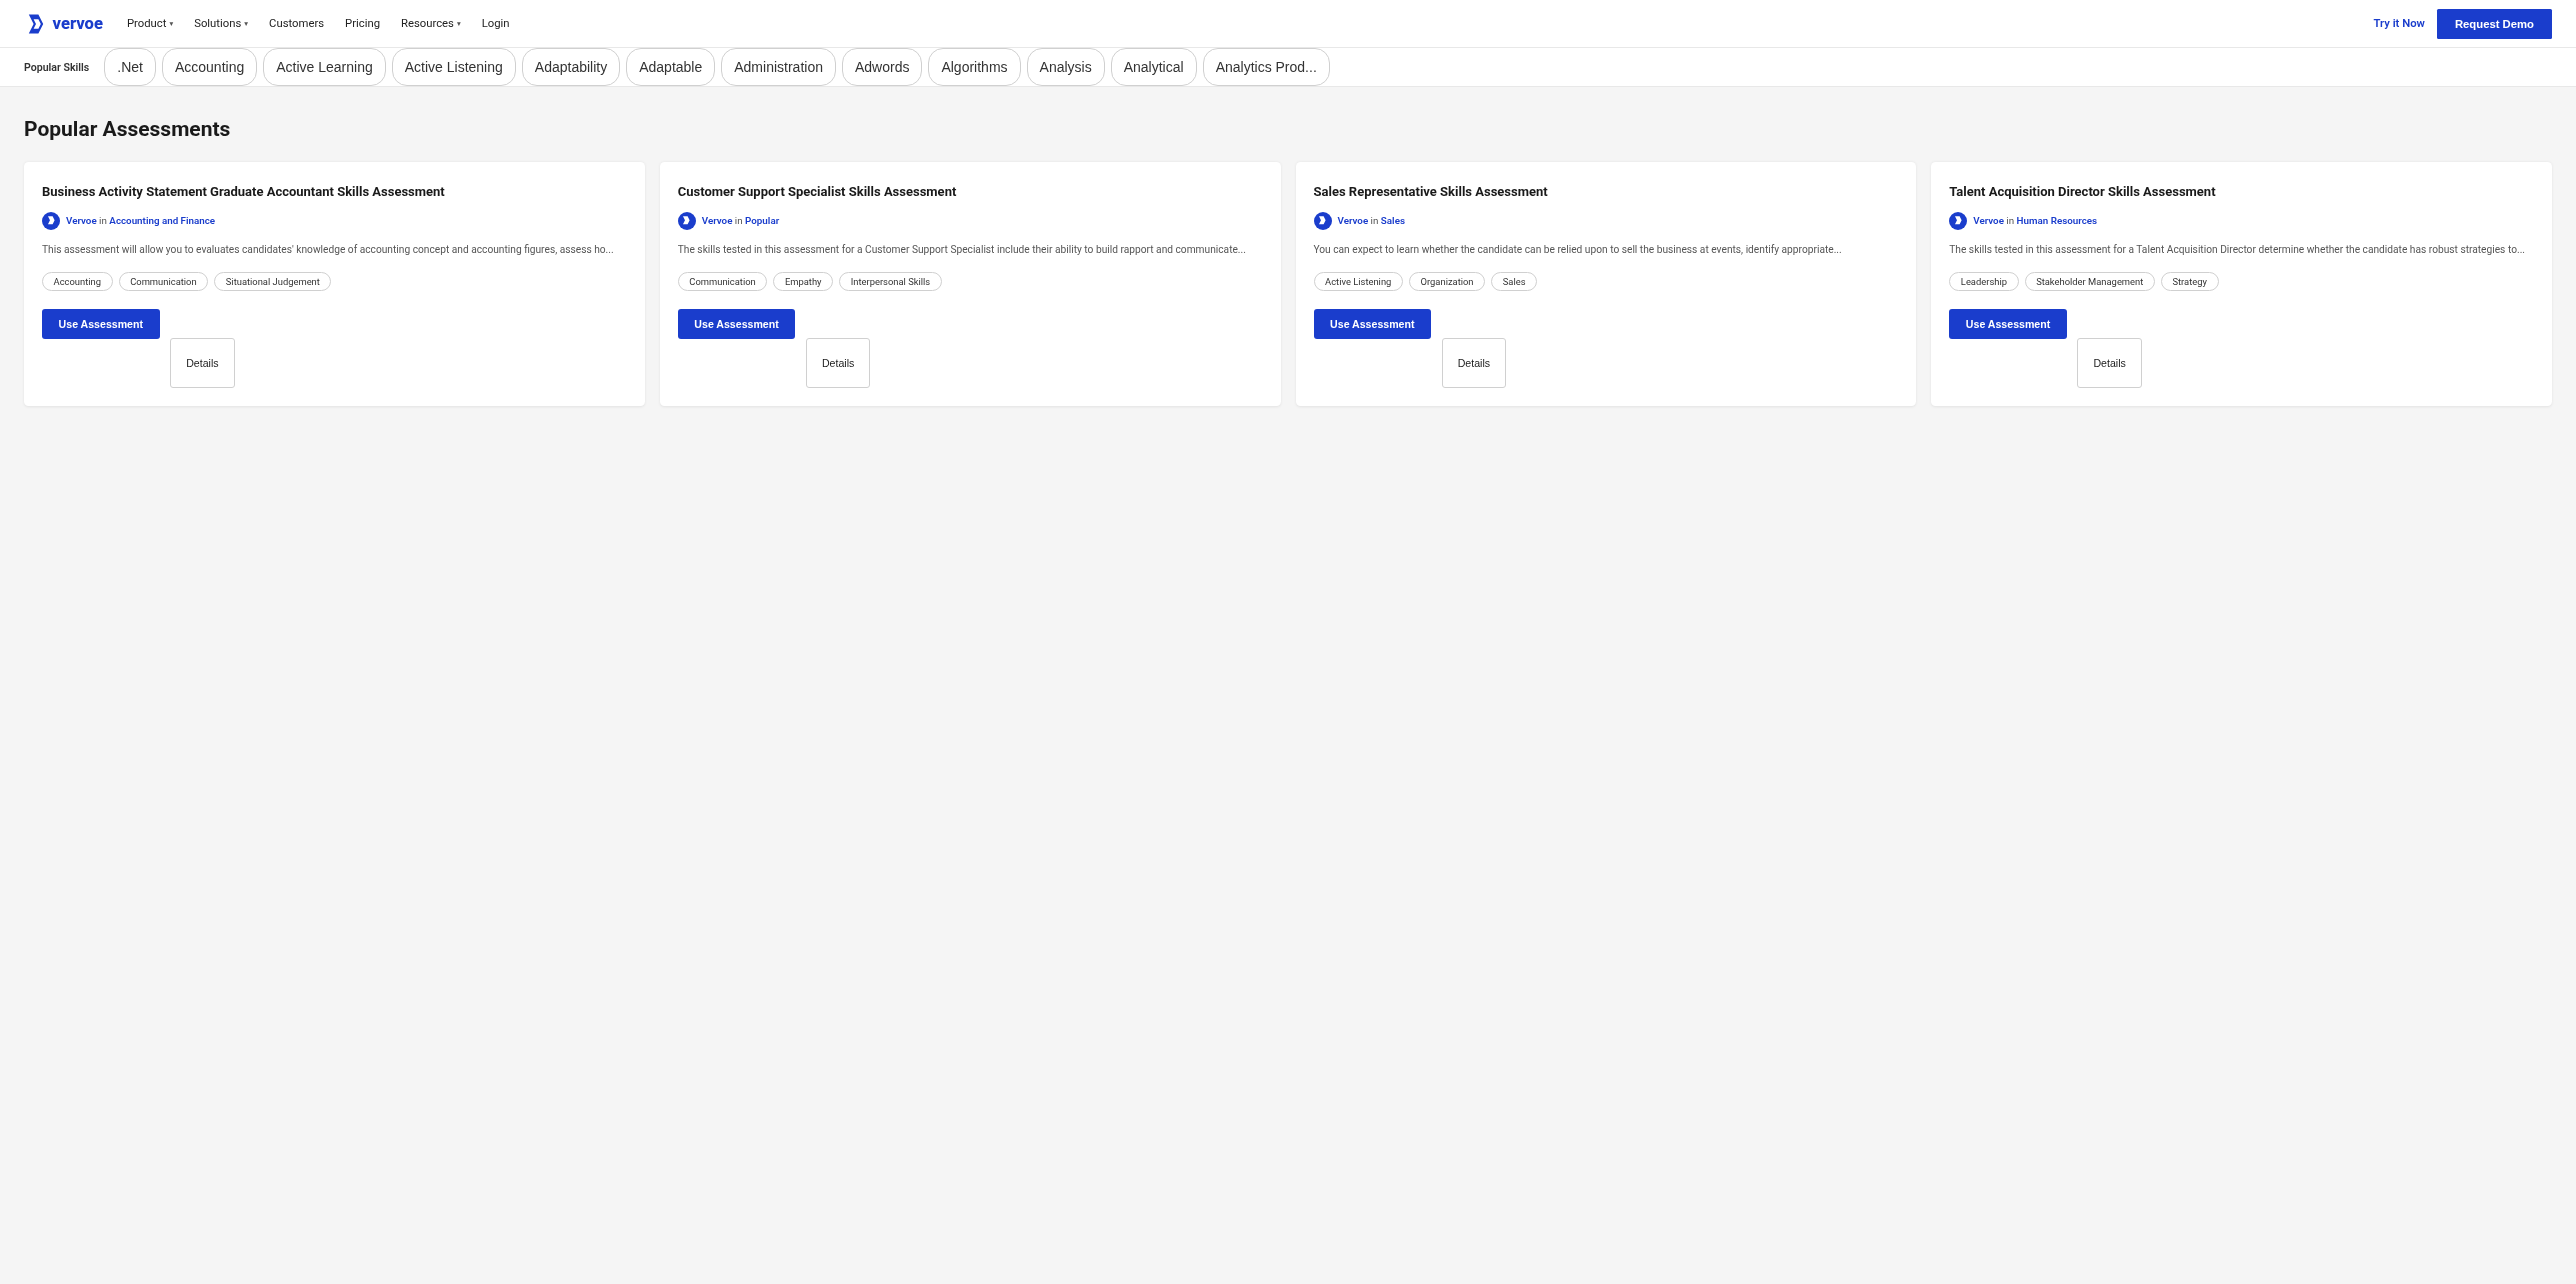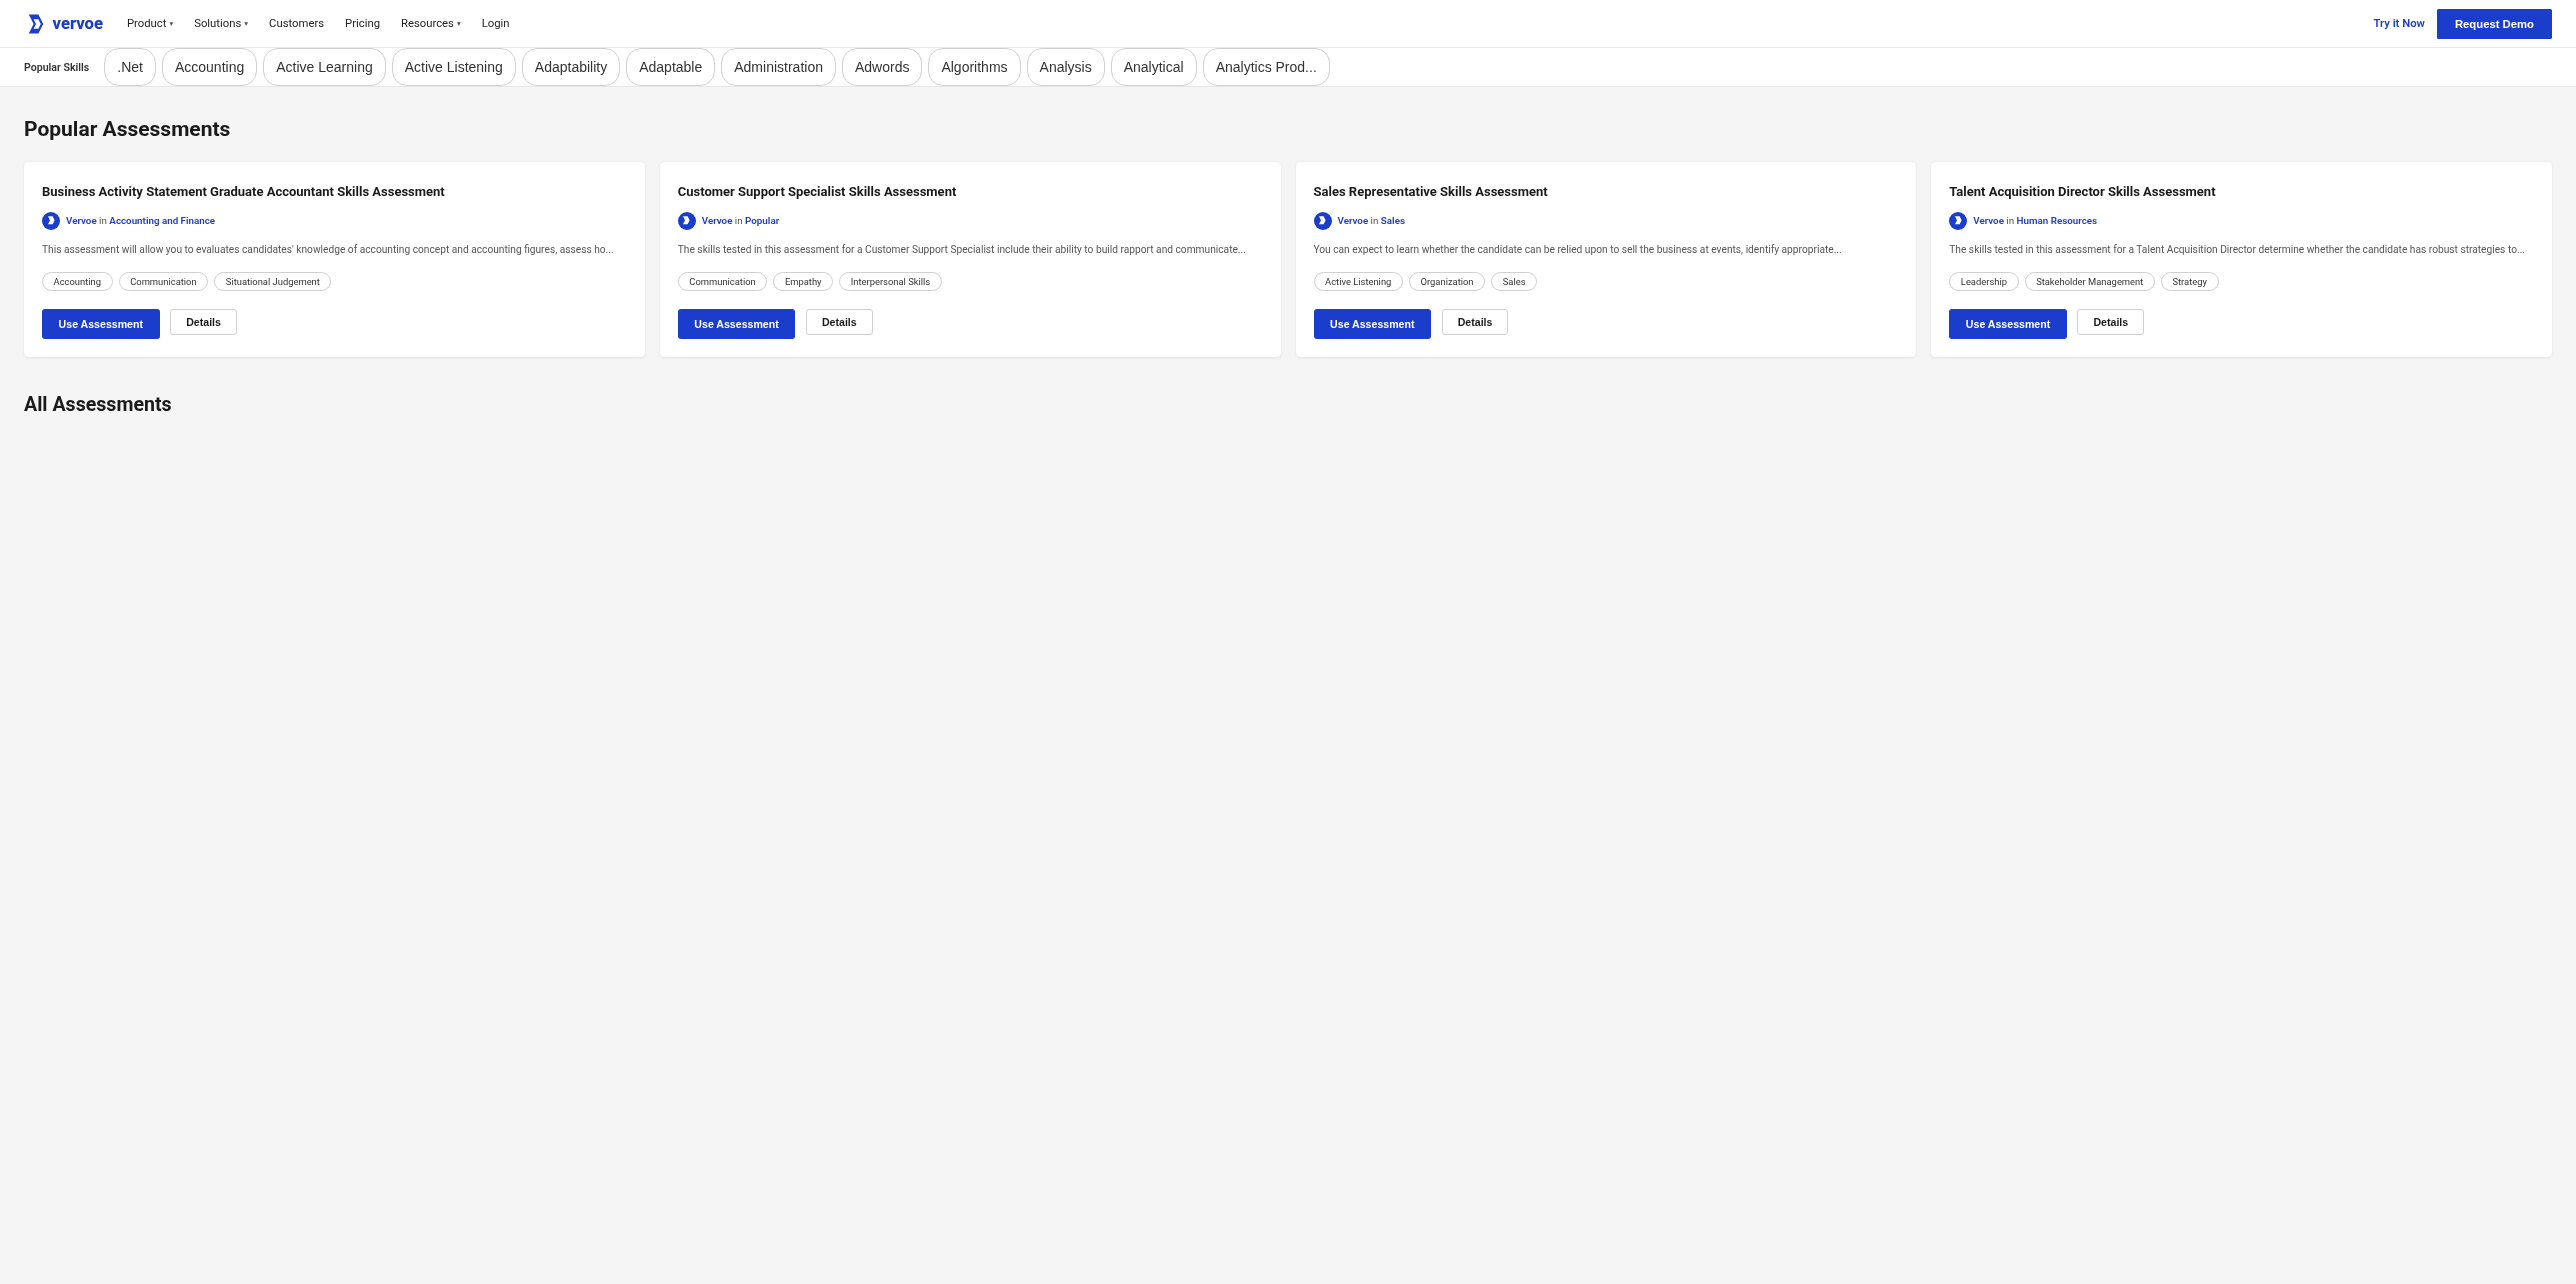--- a/index.html
+++ b/index.html
@@ -108,21 +108,21 @@
     .tag {
       border: 0.8px solid #d0d0d0; border-radius: 15px; padding: 3px 10.6px; font-size: 9.4px; color: #333; background: #fff;
     }
     .card-actions {
       display: flex; align-items: flex-start; gap: 10.6px; margin-top: auto;
     }
     .btn-use {
       background: #1a3dcc; color: #fff; border: none; padding: 9px 16.6px; font-size: 10.6px; font-weight: 600; cursor: pointer; border-radius: 3px;
     }
     .btn-details {
-      background: transparent; color: #1a1a1a; border: 0.8px solid #d0d0d0; padding: 6px 15px; font-size: 10.6px; font-weight: 700; cursor: pointer; border-radius: 3px;
+      background: transparent; color: #1a1a1a; border: 0.8px solid #d0d0d0; padding: 18px 15px; font-size: 10.6px; font-weight: 400; cursor: pointer; border-radius: 3px; margin-top: 29px;
     }
 
     
     .all-section-title {
       font-size: 19.6px; font-weight: 700; color: #1a1a1a;
     }
   </style>
 </head>
 <body>
 
@@ -275,15 +275,14 @@
         <span class="tag">Strategy</span>
       </div>
       <div class="card-actions">
         <button class="btn-use">Use Assessment</button>
         <button class="btn-details">Details</button>
       </div>
     </div>
 
   </div>
 
-  <h2 class="all-section-title">All Assessments</h2>
 </div>
 
 
 </body></html>

